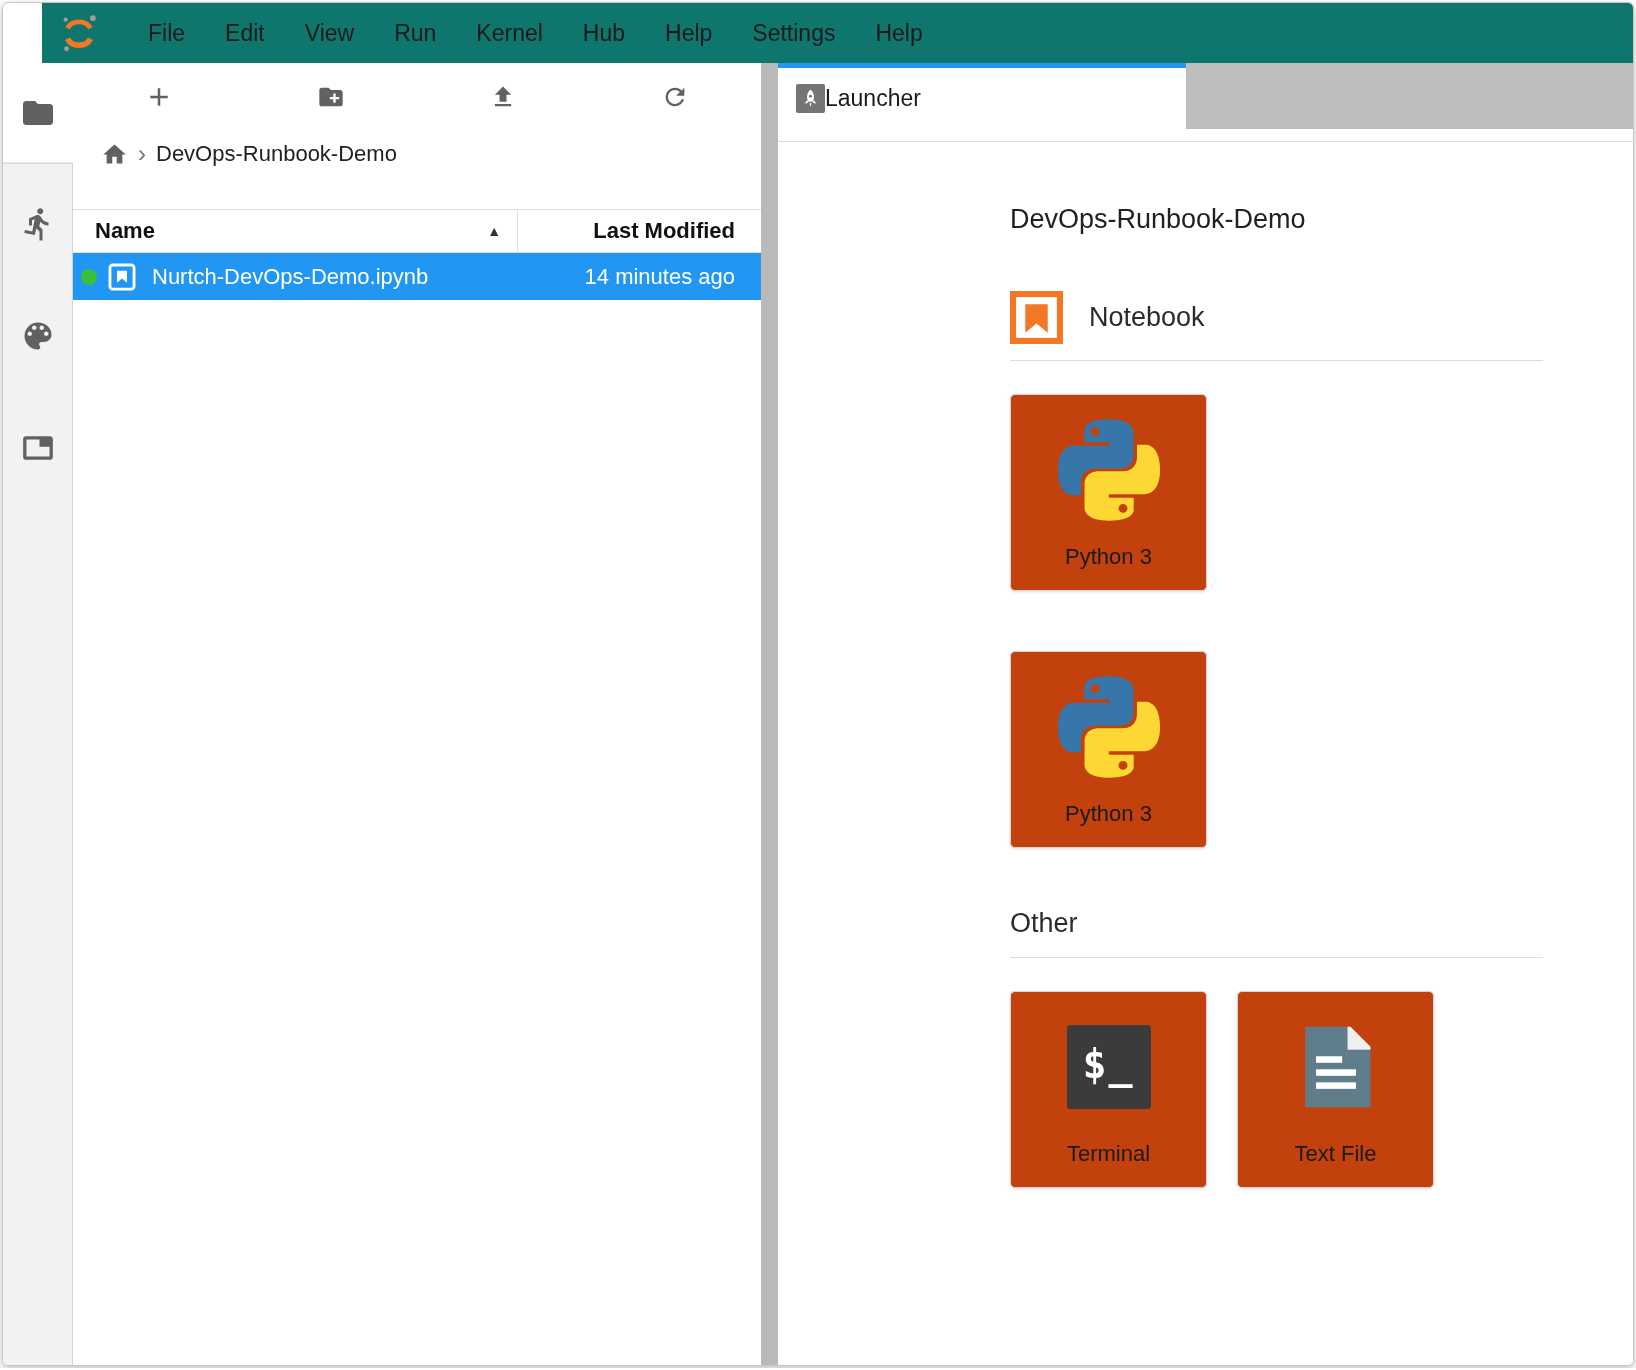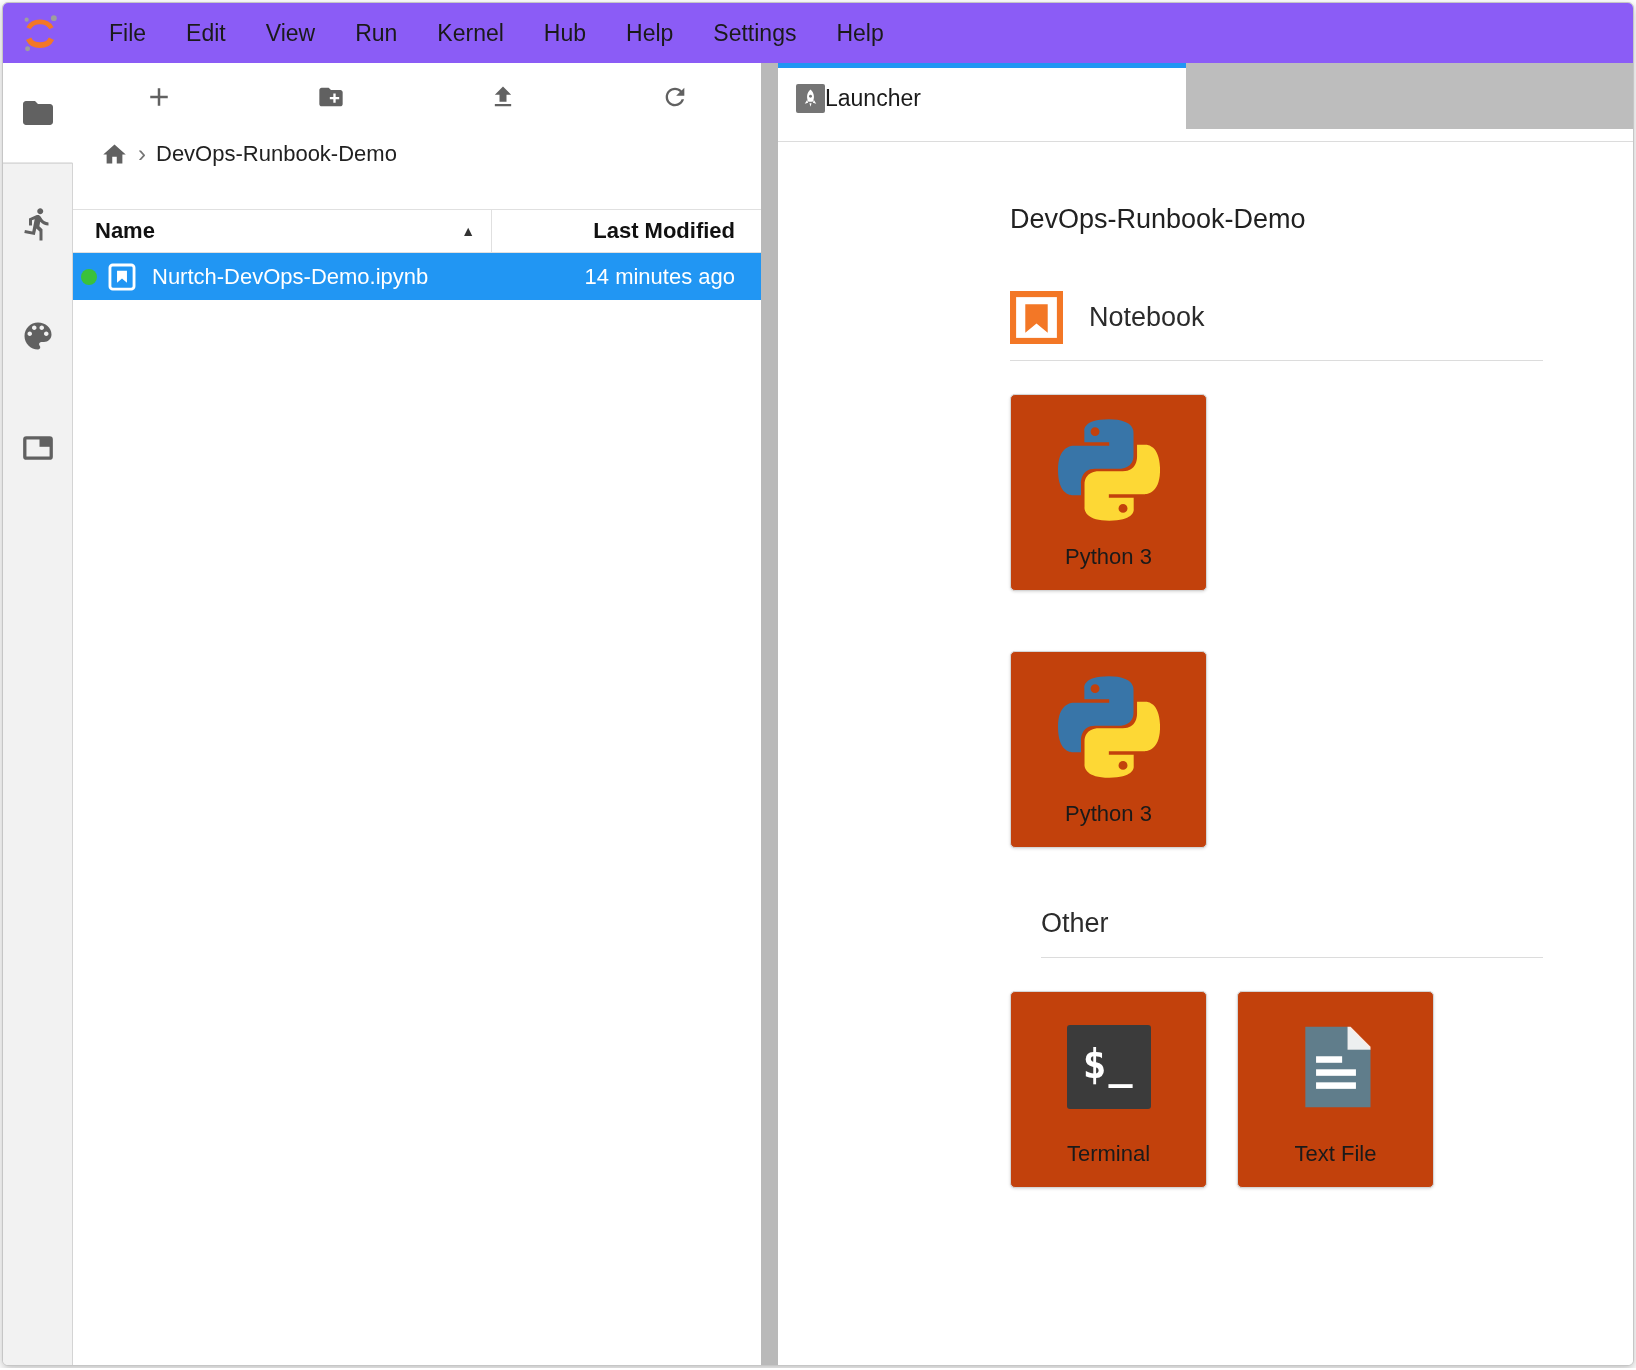--- a/index.html
+++ b/index.html
@@ -4,41 +4,41 @@
 <style>
   * { box-sizing: border-box; margin: 0; padding: 0; }
   html, body { background: #fff; font-family: "Liberation Sans", sans-serif; }
   .window {
     width: 1632px; height: 1364px; margin: 2px;
     border: 1px solid #c6c6c6; border-radius: 6px; overflow: hidden;
     box-shadow: 0 3px 10px rgba(0,0,0,.25);
     background: #fff; display: flex; flex-direction: column;
   }
   
-  .menubar { height: 60px; display: flex; align-items: center; padding-left: 16px; background: #8b5cf6; flex: 0 0 auto; }
+  .menubar { height: 60px; display: flex; align-items: center; padding-left: 16px; background: #0f766e; flex: 0 0 auto; margin-left: 39px; }
   .logo { width: 42px; height: 42px; margin-right: 28px; }
   .menu-item { font-size: 23px; color: #1a1a1a; padding: 10px 20px; cursor: default; }
   
   .body { flex: 1; display: flex; min-height: 0; }
   
   .iconstrip { width: 70px; flex: 0 0 auto; background: #f2f2f2; border-right: 1px solid #d4d4d4; display: flex; flex-direction: column; }
   .strip-tab { height: 100px; display: flex; align-items: center; justify-content: center; }
   .strip-tab.active { background: #fff; border-right: 1px solid #fff; margin-right: -1px; border-bottom: 1px solid #e6e6e6; }
   .strip-icons { display: flex; flex-direction: column; align-items: center; padding-top: 42px; gap: 76px; border-top: 1px solid #dadada; }
   .strip-icons svg { display: block; }
   
   .filebrowser { width: 688px; flex: 0 0 auto; background: #fff; display: flex; flex-direction: column; }
   .fb-toolbar { height: 68px; display: flex; align-items: center; }
   .fb-toolbar .tbtn { flex: 1; display: flex; align-items: center; justify-content: center; height: 100%; cursor: pointer; }
   .fb-breadcrumb { height: 46px; display: flex; align-items: center; padding-left: 28px; font-size: 22px; color: #212121; gap: 10px; }
   .crumb-sep { color: #757575; font-size: 24px; }
   .fb-header { display: flex; align-items: center; border-top: 1px solid #e0e0e0; border-bottom: 1px solid #e0e0e0; height: 44px; font-weight: bold; font-size: 22px; color: #111; margin-top: 32px; }
   .col-name { flex: 1; display: flex; align-items: center; padding-left: 22px; height: 100%; }
   .sort-arrow { margin-left: auto; margin-right: 16px; font-size: 14px; color: #333; }
-  .col-modified { width: 270px; text-align: right; padding-right: 26px; border-left: 1px solid #e0e0e0; height: 100%; display: flex; align-items: center; justify-content: flex-end; padding-left: 28px; }
+  .col-modified { width: 244px; text-align: right; padding-right: 26px; border-left: 1px solid #e0e0e0; height: 100%; display: flex; align-items: center; justify-content: flex-end; padding-left: 28px; }
   .fb-row { height: 47px; display: flex; align-items: center; font-size: 22px; color: #fff; cursor: pointer; }
   .fb-row.selected { background: #2196f3; }
   .run-dot { width: 16px; height: 16px; border-radius: 50%; margin: 0 8px 0 8px; flex: 0 0 auto; }
   .row-name { flex: 1; display: flex; align-items: center; gap: 13px; font-weight: 500; }
   .row-modified { width: 265px; text-align: right; padding-right: 26px; font-weight: 500; }
   
   .splitter { width: 17px; flex: 0 0 auto; background: #b9b9b9; cursor: col-resize; }
   
   .main { flex: 1; display: flex; flex-direction: column; min-width: 0; background: #fff; }
   .tabbar { height: 66px; flex: 0 0 auto; background: #bdbdbd; display: flex; }
@@ -59,21 +59,21 @@
   .card {
     width: 197px; height: 197px; background: #c2410c;
     border: 1px solid #d5d5d5; border-radius: 5px;
     box-shadow: 0 1px 3px rgba(0,0,0,.14);
     display: flex; flex-direction: column; align-items: center; cursor: pointer;
   }
   .card-art { flex: 1; display: flex; align-items: center; justify-content: center; }
   .card-label { font-size: 22px; color: #1a1a1a; padding-bottom: 20px; }
   .terminal-art { width: 84px; height: 84px; background: #3b3b3b; border-radius: 3px; display: flex; align-items: center; justify-content: center; }
   .terminal-glyph { color: #fff; font-family: "DejaVu Sans Mono", monospace; font-weight: bold; font-size: 40px; letter-spacing: 2px; padding-bottom: 6px; }
-  .other-header { border-bottom: 1px solid #dcdcdc; padding-bottom: 18px; margin-left: 31px; }
+  .other-header { border-bottom: 1px solid #dcdcdc; padding-bottom: 18px; }
   .other-header .section-label { font-size: 27px; }
 </style>
 </head>
 <body>
 
 <div class="window">
 
   <div class="menubar">
     <svg class="logo" viewBox="0 0 44 44">
       <path d="M10 28 a13 11 0 0 0 24 0" fill="none" stroke="#f37726" stroke-width="6"></path>

